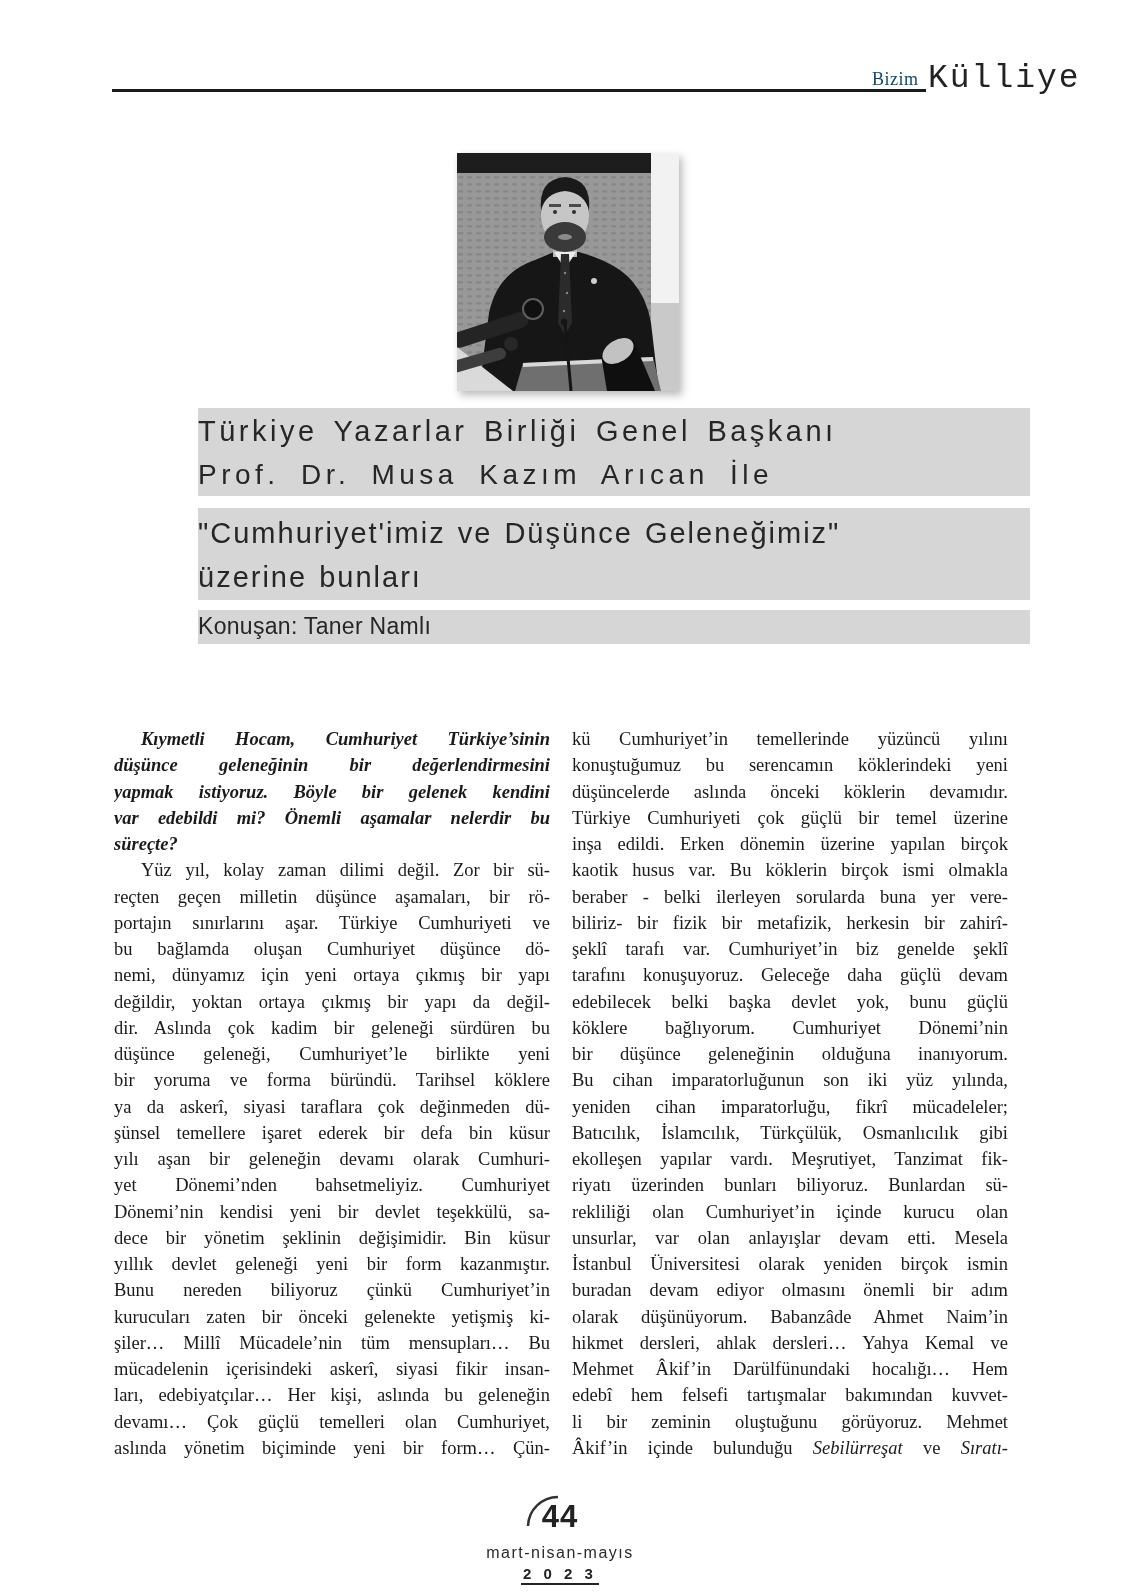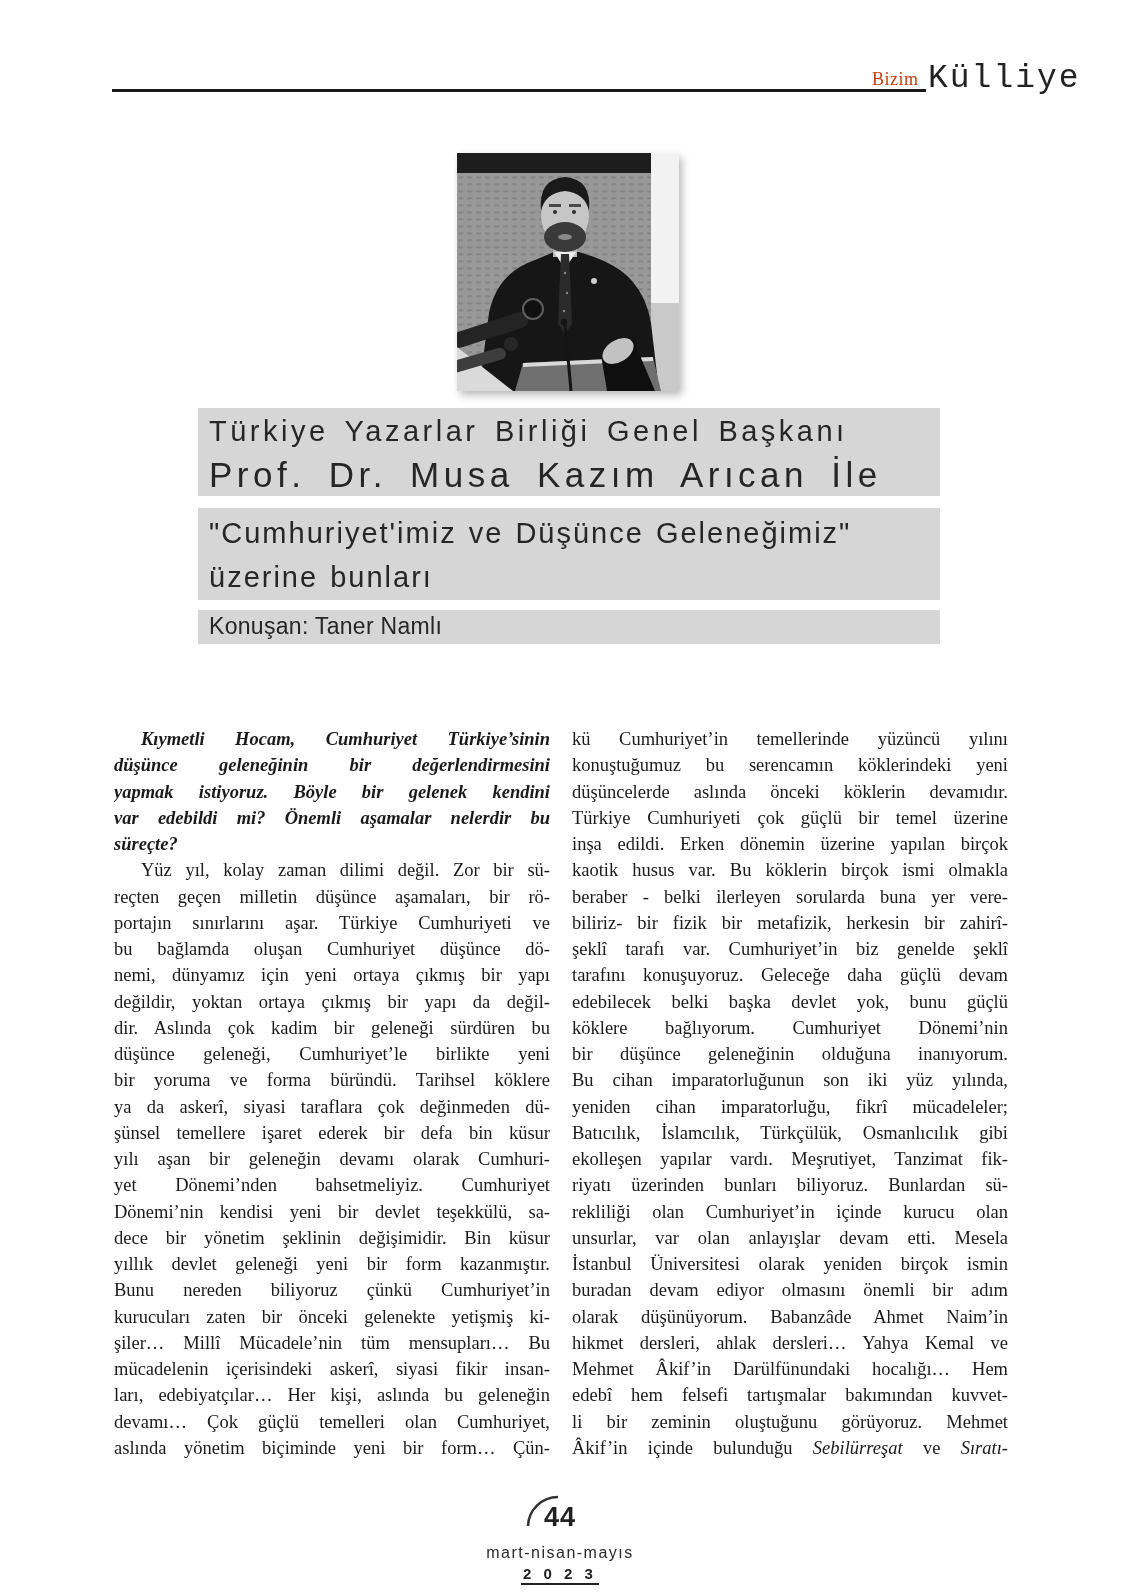--- a/index.html
+++ b/index.html
@@ -3,50 +3,50 @@
 <meta charset="utf-8">
 <style>
   html,body{margin:0;padding:0;background:#888;}
   #page{
     position:relative;width:1123px;height:1595px;background:#fff;
     margin:0 auto;overflow:hidden;
     font-family:"Liberation Serif","DejaVu Serif",serif;color:var(--ink,#1a1a1a);
   }
   
   #rule{position:absolute;left:112px;top:89px;width:814px;height:3px;background:#1a1a1a;}
-  #brand-small{position:absolute;left:872px;top:69px;font-size:18px;letter-spacing:.5px;color:#c2410c;}
+  #brand-small{position:absolute;left:872px;top:69px;font-size:18px;letter-spacing:.5px;color:#0c4a6e;}
   #brand-large{position:absolute;left:928px;top:60px;font-size:33px;letter-spacing:2px;color:#222;font-family:Liberation Mono, monospace;}
   
   #photo{position:absolute;left:457px;top:153px;width:222px;height:238px;box-shadow:3px 4px 8px rgba(0,0,0,.28);}
   #photo svg{display:block;width:100%;height:100%;}
   
-  .bar{position:absolute;left:198px;width:742px;background:var(--bar,#d6d6d6);
+  .bar{position:absolute;left:198px;width:832px;background:var(--bar,#d6d6d6);
        font-family:"Liberation Sans","DejaVu Sans",sans-serif;color:#262626;
-       padding-left:11px;box-sizing:border-box;white-space:nowrap;}
+       box-sizing:border-box;white-space:nowrap;}
   #bar1{top:408px;height:88px;padding-top:3px;}
   #bar1 .t1{font-size:29px;letter-spacing:3.5px;word-spacing:5px;line-height:41px;}
-  #bar1 .t2{font-size:35px;letter-spacing:4.5px;word-spacing:9px;line-height:45px;}
+  #bar1 .t2{font-size:28px;letter-spacing:4.5px;word-spacing:9px;line-height:45px;}
   #bar2{top:508px;height:92px;padding-top:3px;}
   #bar2 .t3,#bar2 .t4{font-size:29px;letter-spacing:2px;word-spacing:2px;line-height:44px;}
   #bar3{top:610px;height:34px;font-size:23px;letter-spacing:.3px;line-height:33px;}
   
   .col{position:absolute;top:726px;width:436px;font-size:18.5px;}
   #col-left{left:114px;}
   #col-right{left:572px;}
   .line{height:26.25px;line-height:26.25px;overflow:hidden;
         text-align:justify;text-align-last:justify;}
   .line.noj{text-align-last:left;}
   .line.ind{text-indent:27px;}
   #question-block .line{font-weight:bold;font-style:italic;}
   .it{font-style:italic;}
   
   #footer{position:absolute;left:430px;top:1492px;width:260px;text-align:center;
           font-family:"Liberation Sans","DejaVu Sans",sans-serif;color:#222;}
   #footer-arc{position:absolute;left:94px;top:2px;}
-  #page-num{font-size:27px;font-weight:bold;letter-spacing:1px;line-height:34px;margin-top:8px;}
+  #page-num{font-size:31px;font-weight:bold;letter-spacing:1px;line-height:34px;margin-top:8px;}
   #months{font-size:16px;letter-spacing:1.5px;margin-top:10px;color:#2a2a2a;}
   #year{display:inline-block;font-size:15px;letter-spacing:4px;margin-top:3px;
         border-bottom:2px solid #222;padding:0 2px 1px 2px;font-weight:bold;}
 </style>
 </head>
 <body>
 
 <div id="page" style="--bar: #d6d6d6; --ink: #1a1a1a;">
 
   <div id="rule"></div>

